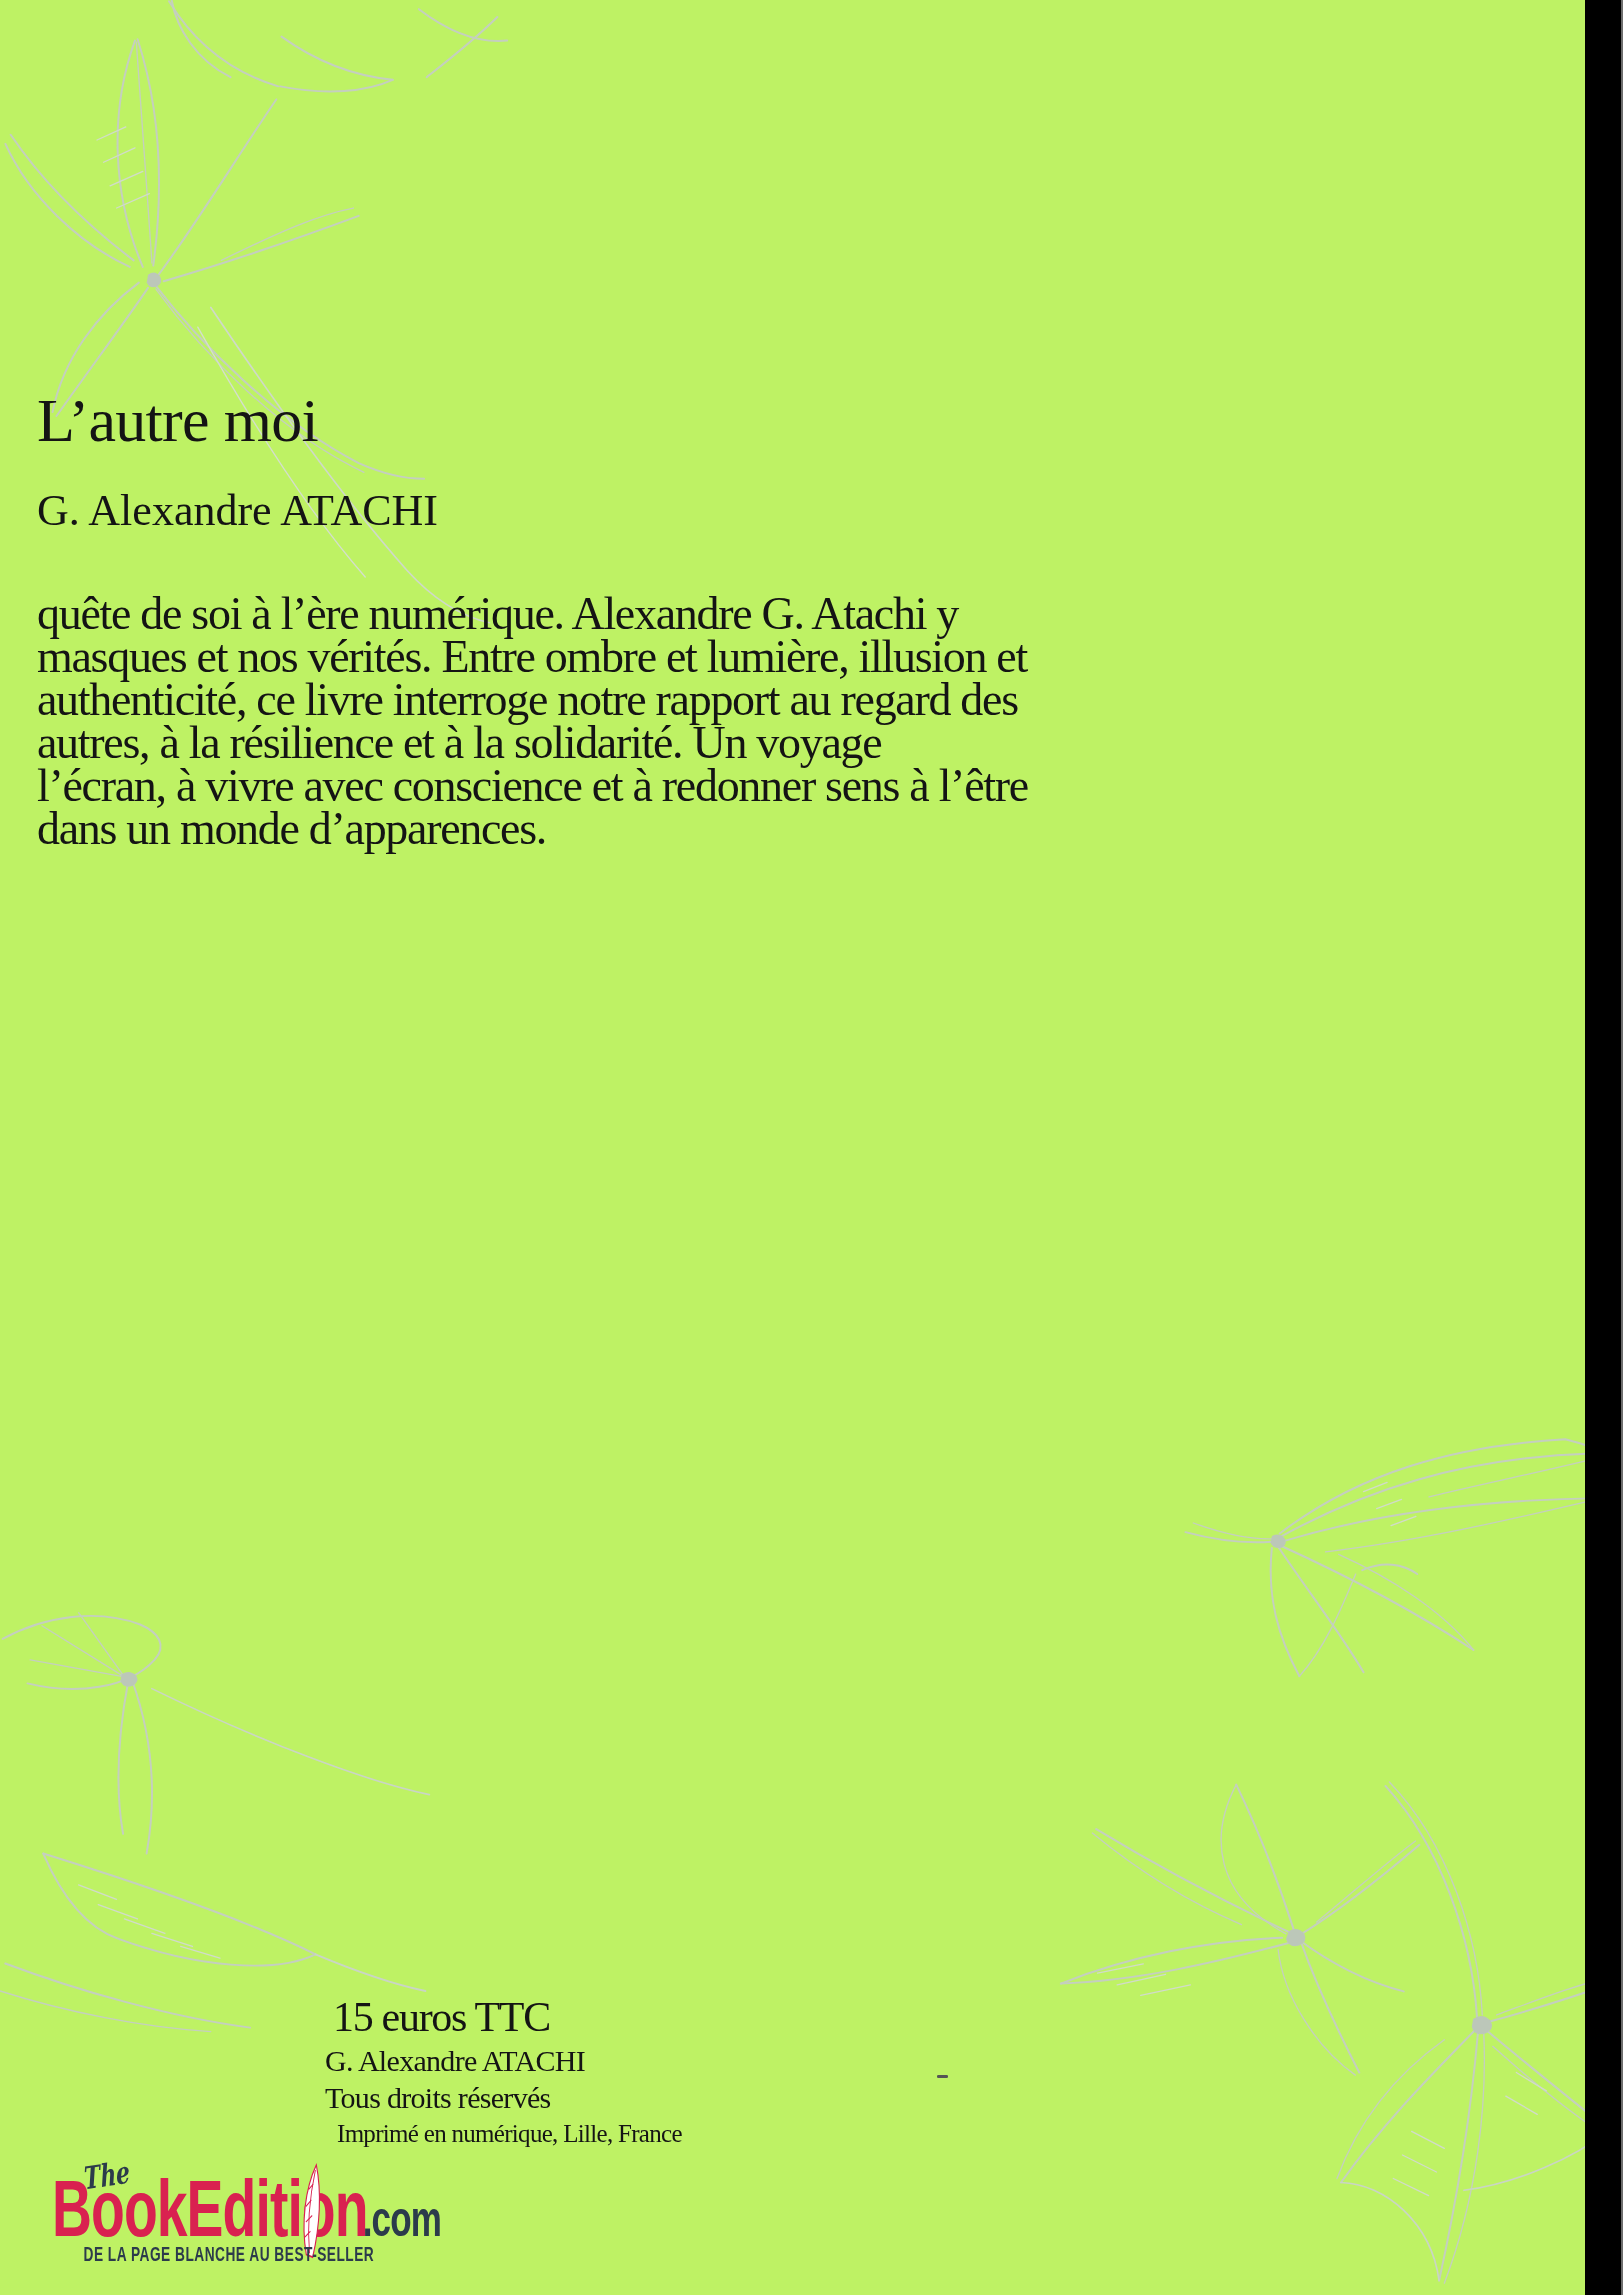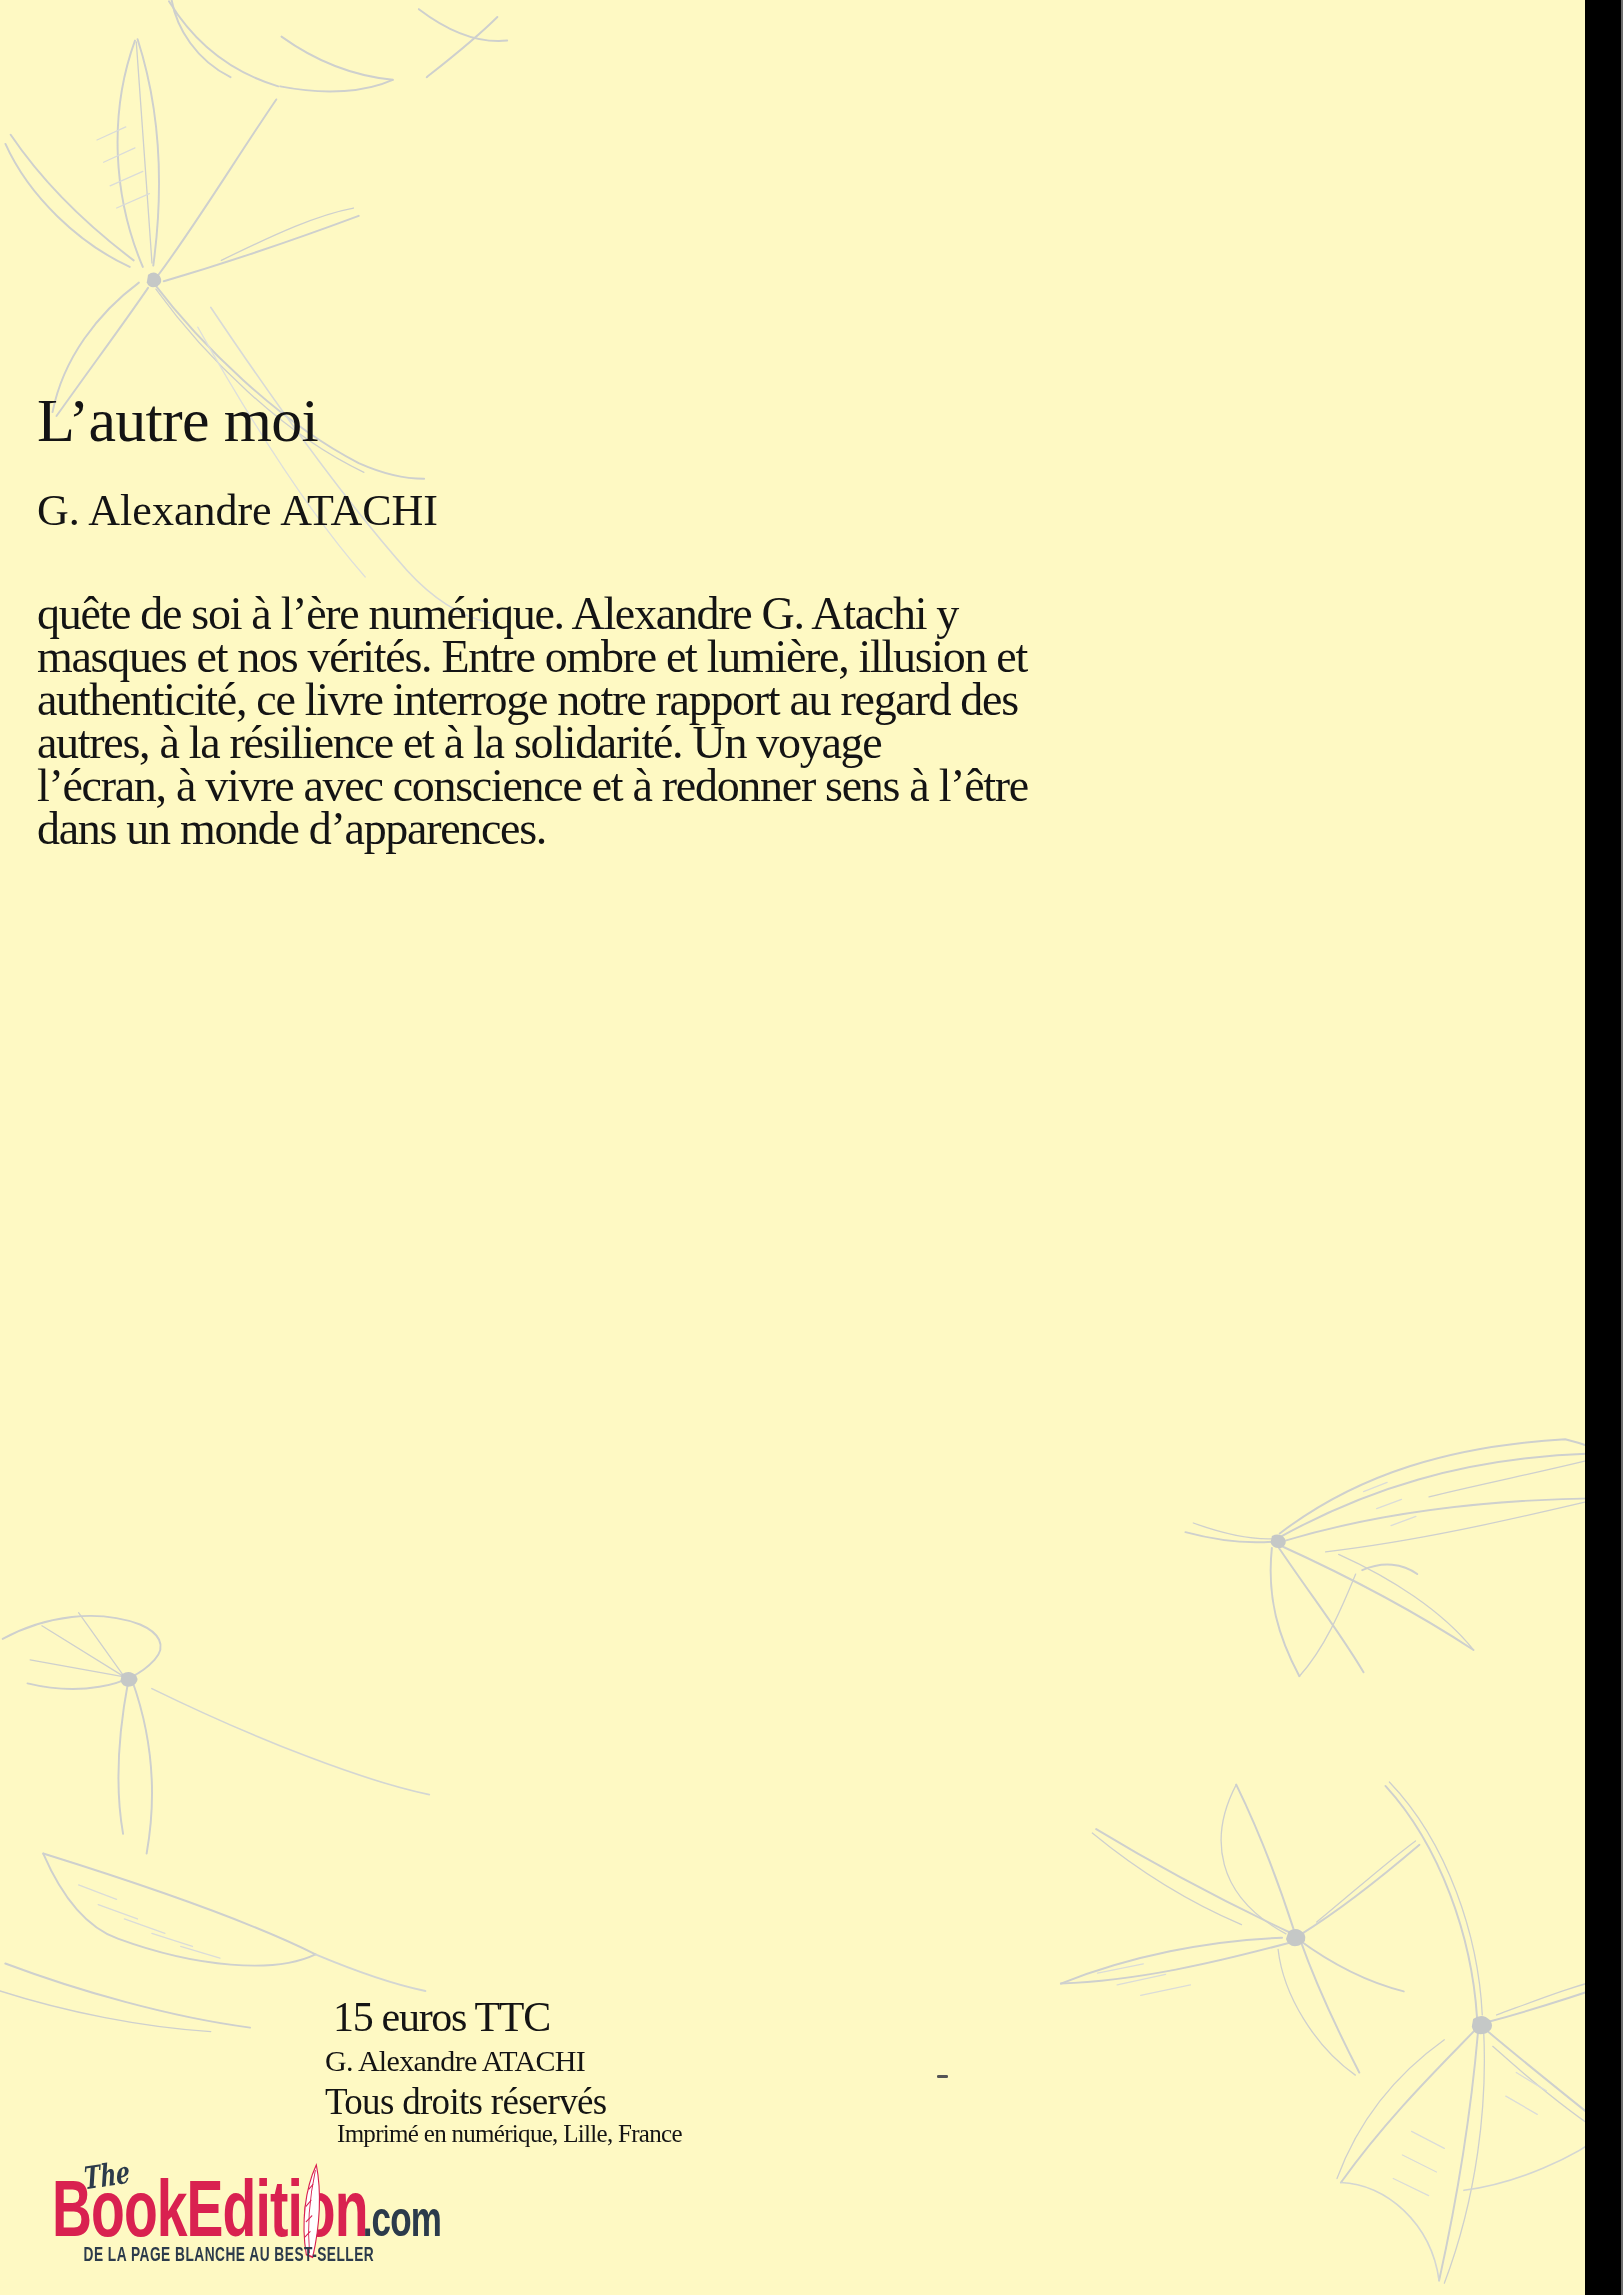--- a/index.html
+++ b/index.html
@@ -1,19 +1,19 @@
 <!DOCTYPE html>
 <html style="--ink: #141414; --brand-pink: #d92150; --brand-navy: #2c3b4b; --sketch: #c6c9d0;font-size:10.5px"><head>
 <meta charset="utf-8">
 <style>
   html,body{margin:0;padding:0;background:#ffffff;}
   .page{
     position:relative;
     width:1623px;height:2295px;
-    background:#fef9c3;
+    background:#bef264;
     overflow:hidden;
     font-family:"Liberation Serif", serif;
     color:var(--ink,#141414);
   }
   svg.sketch{position:absolute;pointer-events:none;}
   
   .edge-bar{position:absolute;top:0;right:2px;width:36px;height:2295px;background:#000000;}
   .edge-line{position:absolute;top:0;right:0;width:2px;height:2295px;background:#6e6e6e;}
 
   .book-title{
@@ -24,21 +24,21 @@
     position:absolute;left:37px;top:489px;
     font-size:44px;line-height:1;white-space:nowrap;
   }
   .synopsis{position:absolute;left:37px;top:592px;}
   .synopsis div{
     font-size:46px;line-height:43px;letter-spacing:-1.3px;white-space:nowrap;
   }
   .colophon-line{position:absolute;left:325px;white-space:nowrap;line-height:1;}
   .colophon-price{top:1996px;font-size:42px;letter-spacing:-1.3px;margin-left:8px;}
   .colophon-author{top:2046px;font-size:30px;letter-spacing:-0.7px;}
-  .colophon-rights{top:2083px;font-size:37px;letter-spacing:-0.7px;}
+  .colophon-rights{top:2083px;font-size:30px;letter-spacing:-0.7px;}
   .colophon-printed{top:2121px;font-size:25px;letter-spacing:-0.7px;margin-left:12px;}
   .print-dash{position:absolute;left:937px;top:2075px;width:10.5px;height:2.6px;background:#555;border-radius:1.3px;}
 
   
   .logo{position:absolute;left:52px;top:2153px;width:471px;height:144px;}
   .logo-scale{
     position:absolute;left:0;top:0;width:674px;height:144px;
     transform:scaleX(0.70);transform-origin:0 0;
     font-family:"Liberation Sans", sans-serif;
   }

